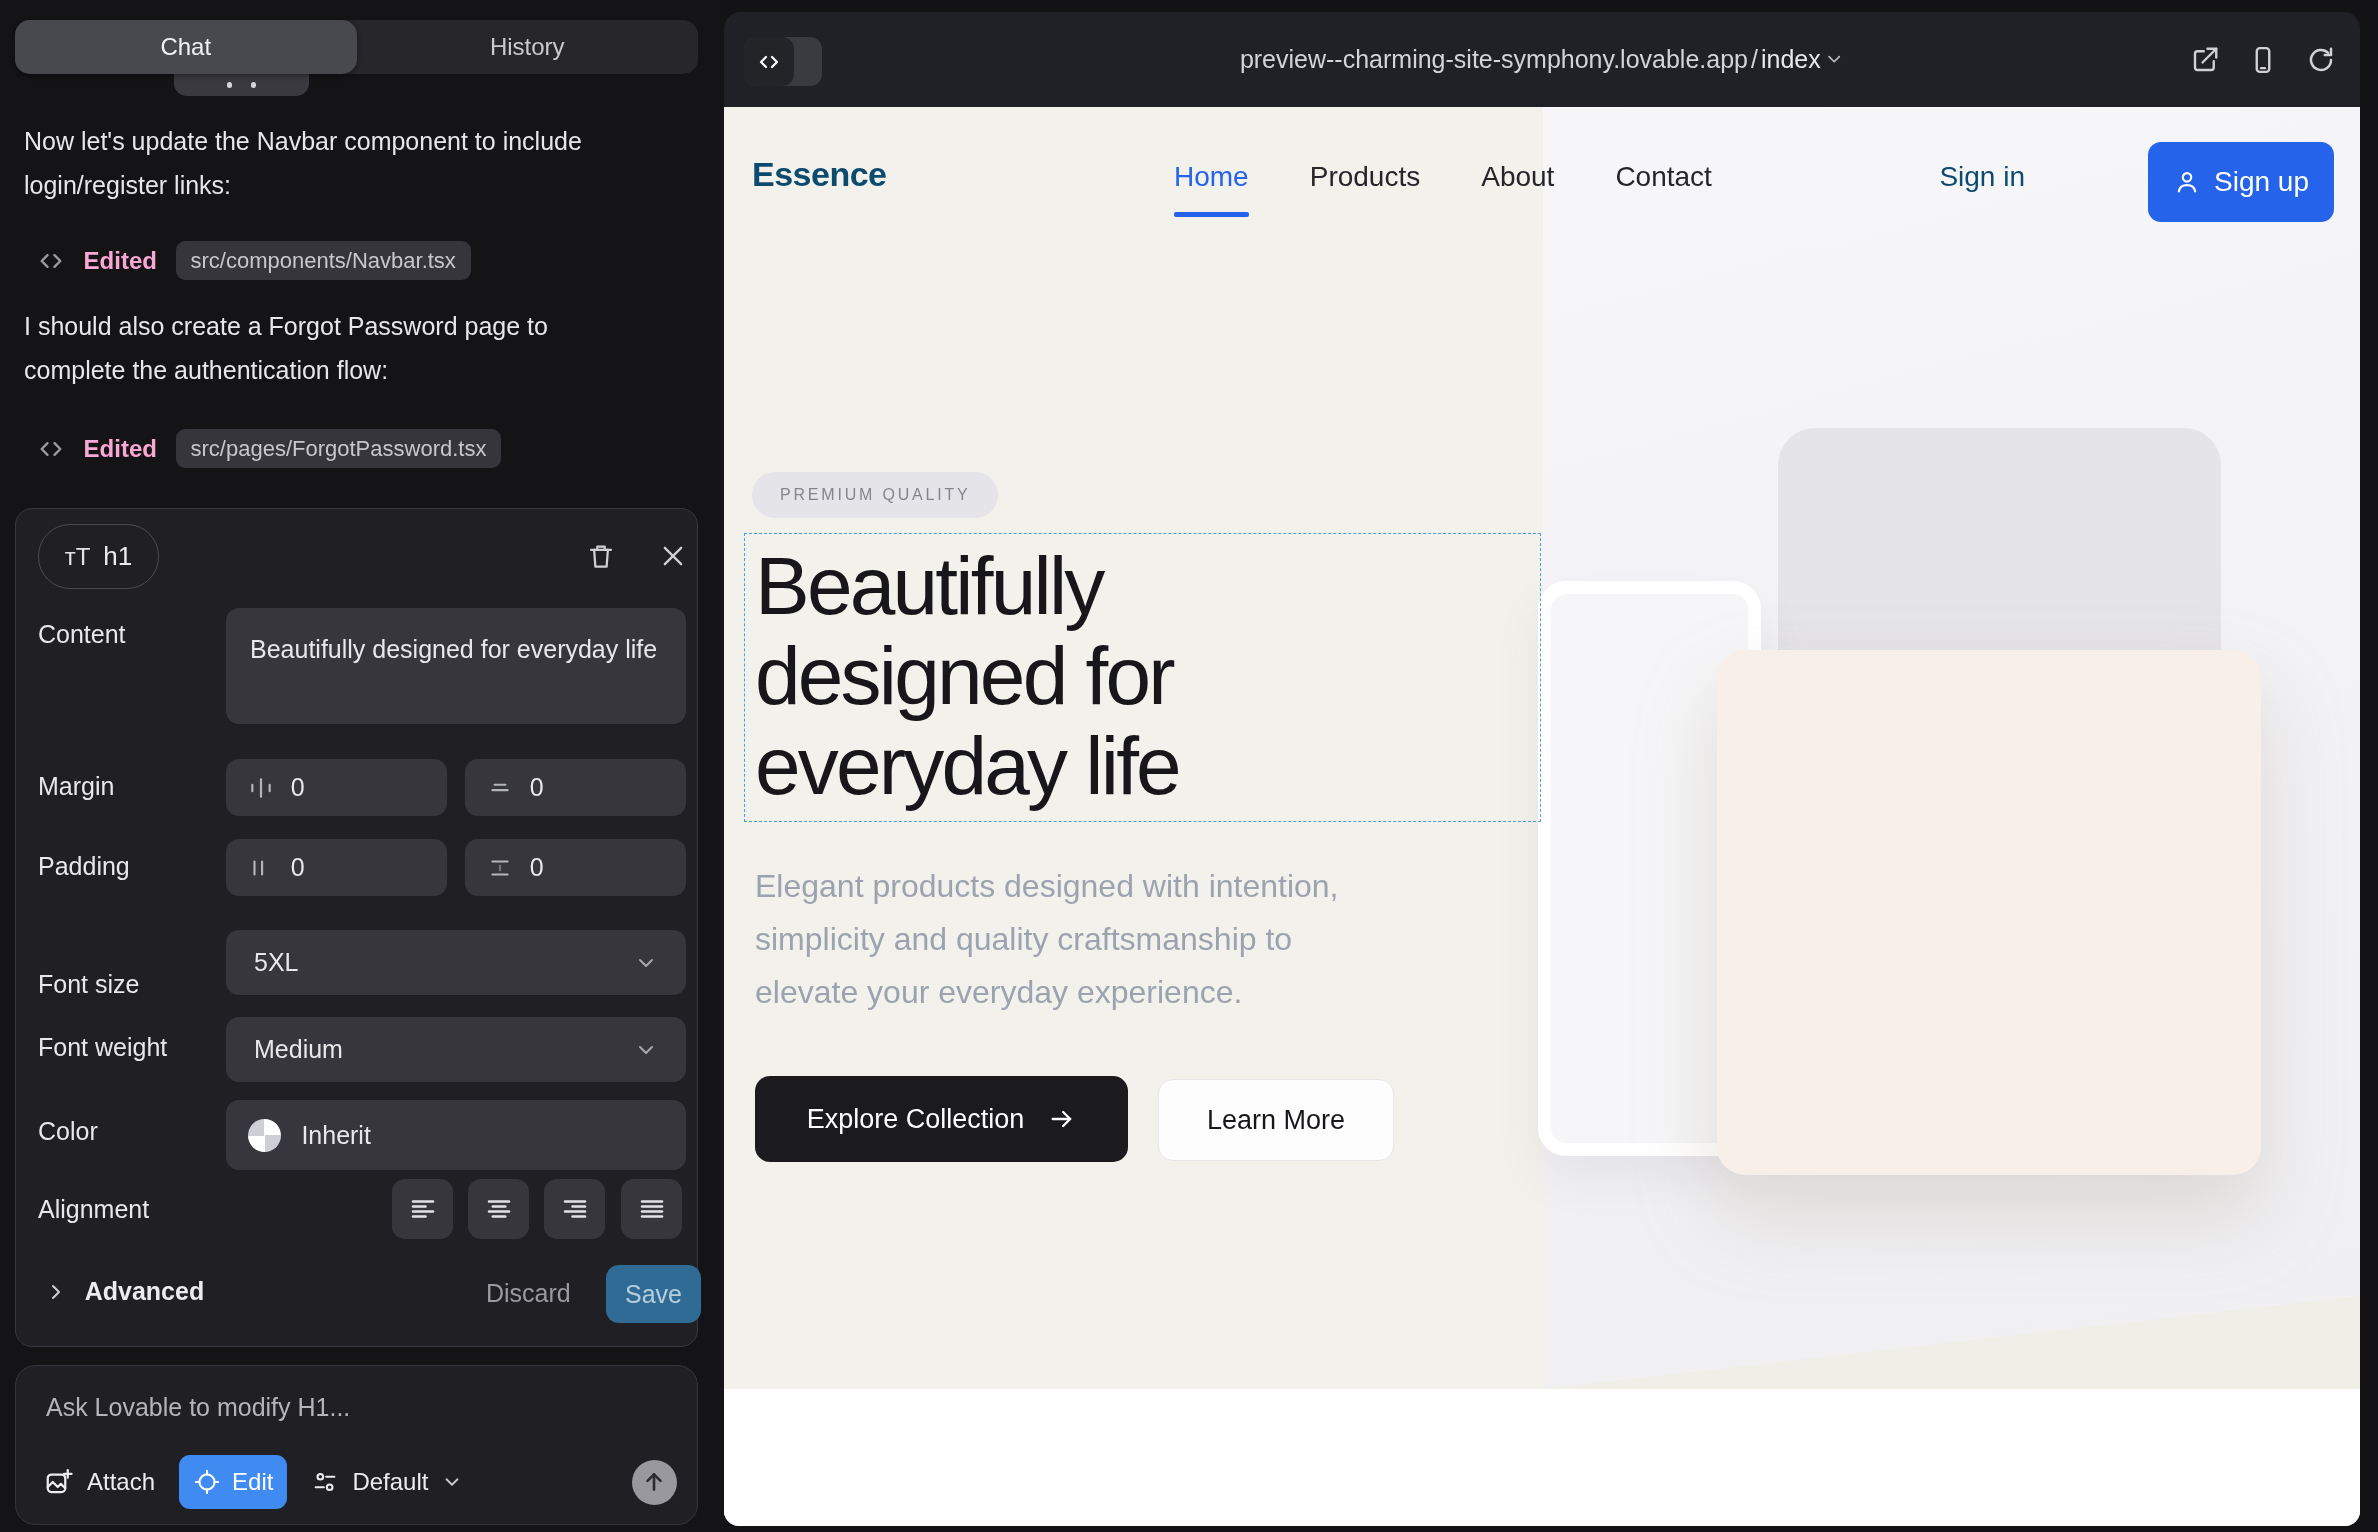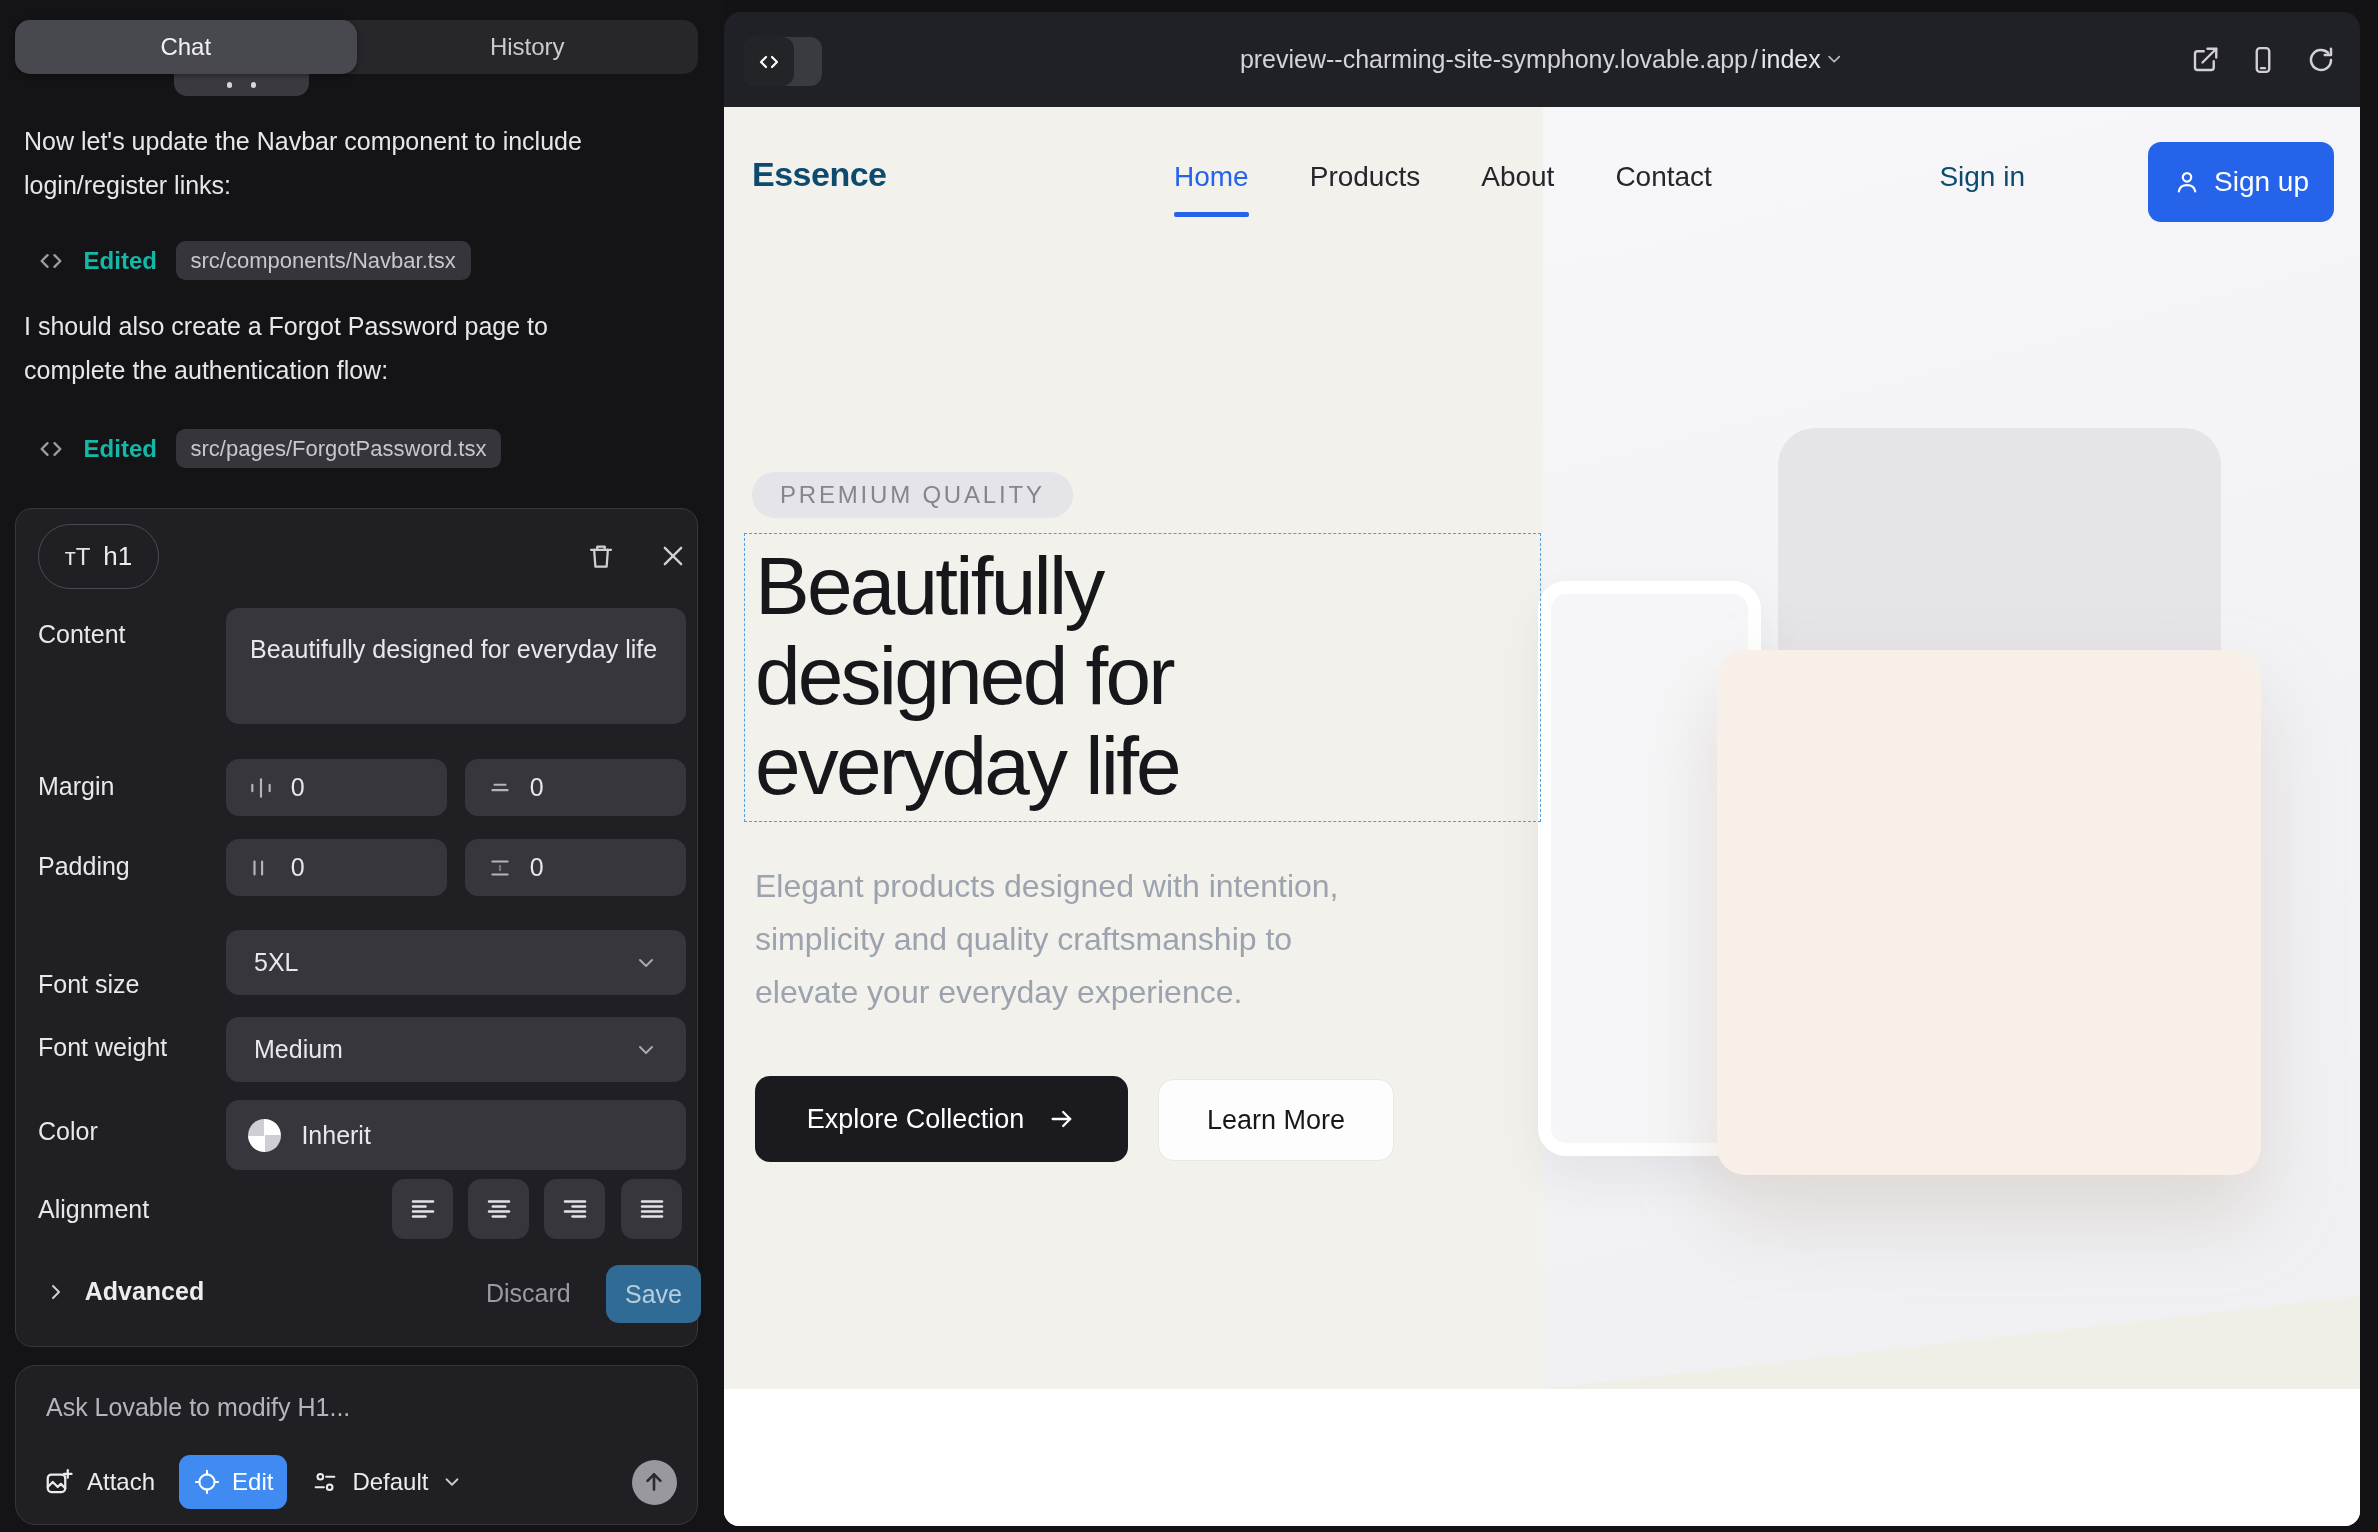--- a/index.html
+++ b/index.html
@@ -16,21 +16,21 @@
   .left-panel{left:0;top:0;width:724px;height:1532px;background:#141417;}
   .tabbar{left:15px;top:20.4px;width:683px;height:54px;background:#27272b;border-radius:15px;display:flex;z-index:3;}
   .tab{flex:1;display:flex;align-items:center;justify-content:center;font-size:24px;color:#c9c9ce;border-radius:15px;cursor:pointer;}
   .tab.active{background:#48484f;color:#f2f2f4;box-shadow:0 1.9px 5.6px rgba(0,0,0,.35);}
   .scroll-pill{left:174px;top:59px;width:135px;height:37px;background:#39393f;border-radius:13px;z-index:1;display:flex;align-items:flex-end;justify-content:center;gap:18.6px;padding-bottom:8.3px;box-sizing:border-box;}
   .scroll-pill i{width:5.6px;height:5.6px;border-radius:50%;background:#d6d6da;}
 
   .chat-msg{left:24px;width:612px;font-size:25px;line-height:44px;color:#e7e7ea;}
   .edit-row{left:37px;height:43px;display:flex;align-items:center;gap:18.6px;}
   .edit-row .code-ic{color:#9b9ba1;}
-  .edit-action{font-size:24px;font-weight:700;color:#14b8a6;}
+  .edit-action{font-size:24px;font-weight:700;color:#f9a8d4;}
   .file-chip{background:#35353b;border-radius:9.3px;padding:6.5px 15px;font-size:22px;color:#c7c7cd;}
 
   
   .editor{left:15px;top:508px;width:683px;height:839px;background:#202024;border:1.9px solid #37373d;border-radius:17px;box-sizing:border-box;z-index:4;}
   .tag-pill{left:22px;top:15px;width:119px;height:63px;border:1.9px solid #4a4a51;border-radius:32px;display:flex;align-items:center;justify-content:center;gap:13px;color:#ececef;}
   .tag-pill .glyph{font-size:24px;color:#e3e3e7;}
   .tag-pill .tag{font-size:26px;}
   .icon-btn{width:41px;height:41px;display:flex;align-items:center;justify-content:center;color:#cfcfd4;cursor:pointer;}
   .fld-label{font-size:25px;color:#e8e8eb;}
   .field{background:#36363c;border-radius:13px;box-sizing:border-box;display:flex;align-items:center;color:#e8e8eb;font-size:25px;}
@@ -69,21 +69,21 @@
   .white-strip{position:absolute;left:0;top:1282px;width:1636px;height:137px;background:#ffffff;}
 
   .site-header{position:absolute;left:0;top:0;width:1636px;height:148px;}
   .logo{position:absolute;left:28px;top:48px;font-size:34px;font-weight:700;color:#0c4a6e;letter-spacing:-0.5px;}
   .nav{position:absolute;left:450px;top:54px;display:flex;gap:61px;font-size:28px;color:#25252b;}
   .nav .active{color:#2563eb;position:relative;}
   .nav .active::after{content:"";position:absolute;left:0;right:0;bottom:-24px;height:4.6px;background:#2563eb;border-radius:1.9px;}
   .signin{position:absolute;right:335px;top:54px;font-size:28px;color:#0c4a6e;cursor:pointer;}
   .signup{position:absolute;right:26px;top:35px;width:186px;height:80px;background:#2563eb;border-radius:13px;display:flex;align-items:center;justify-content:center;gap:13px;color:#fff;font-size:28px;cursor:pointer;}
 
-  .badge{position:absolute;left:28px;top:365px;height:46px;padding:0 28px;background:#e4e4e9;border-radius:24px;display:flex;align-items:center;font-size:24px;letter-spacing:2.8px;color:#85858e;}
+  .badge{position:absolute;left:28px;top:365px;height:46px;padding:0 28px;background:#e4e4e9;border-radius:24px;display:flex;align-items:center;font-size:16px;letter-spacing:2.8px;color:#85858e;}
   .sel-outline{position:absolute;left:19.5px;top:426px;width:797px;height:289px;border:1.9px dashed #4d9fe0;box-sizing:border-box;}
   .hero-h1{position:absolute;left:31px;top:434px;font-size:82px;line-height:90px;font-weight:500;letter-spacing:-2.8px;color:#17171b;}
   .hero-p{position:absolute;left:31px;top:753px;font-size:32px;line-height:53px;color:#9ca3af;}
   .cta-primary{position:absolute;left:31px;top:969px;width:373px;height:86px;background:#1b1b1f;border-radius:15px;display:flex;align-items:center;justify-content:center;gap:24px;color:#fff;font-size:27px;cursor:pointer;}
   .cta-secondary{position:absolute;left:434px;top:972px;width:236px;height:82px;background:#fdfdfd;border:1.9px solid #e6e7ea;box-sizing:border-box;border-radius:15px;display:flex;align-items:center;justify-content:center;color:#17171b;font-size:27px;cursor:pointer;}
 
   .card-gray{position:absolute;left:1054px;top:321px;width:443px;height:436px;background:#e5e4e9;border-radius:37px;}
   .card-white{position:absolute;left:814px;top:474px;width:223px;height:575px;background:#f6f6f8;border:13px solid #ffffff;border-radius:28px;box-sizing:border-box;box-shadow:0 22px 46px rgba(80,80,100,.08);}
   .card-cream{position:absolute;left:993px;top:543px;width:544px;height:525px;background:#f8f0e8;border-radius:28px;box-shadow:0 42px 83px rgba(170,150,130,.28);}
 </style>

